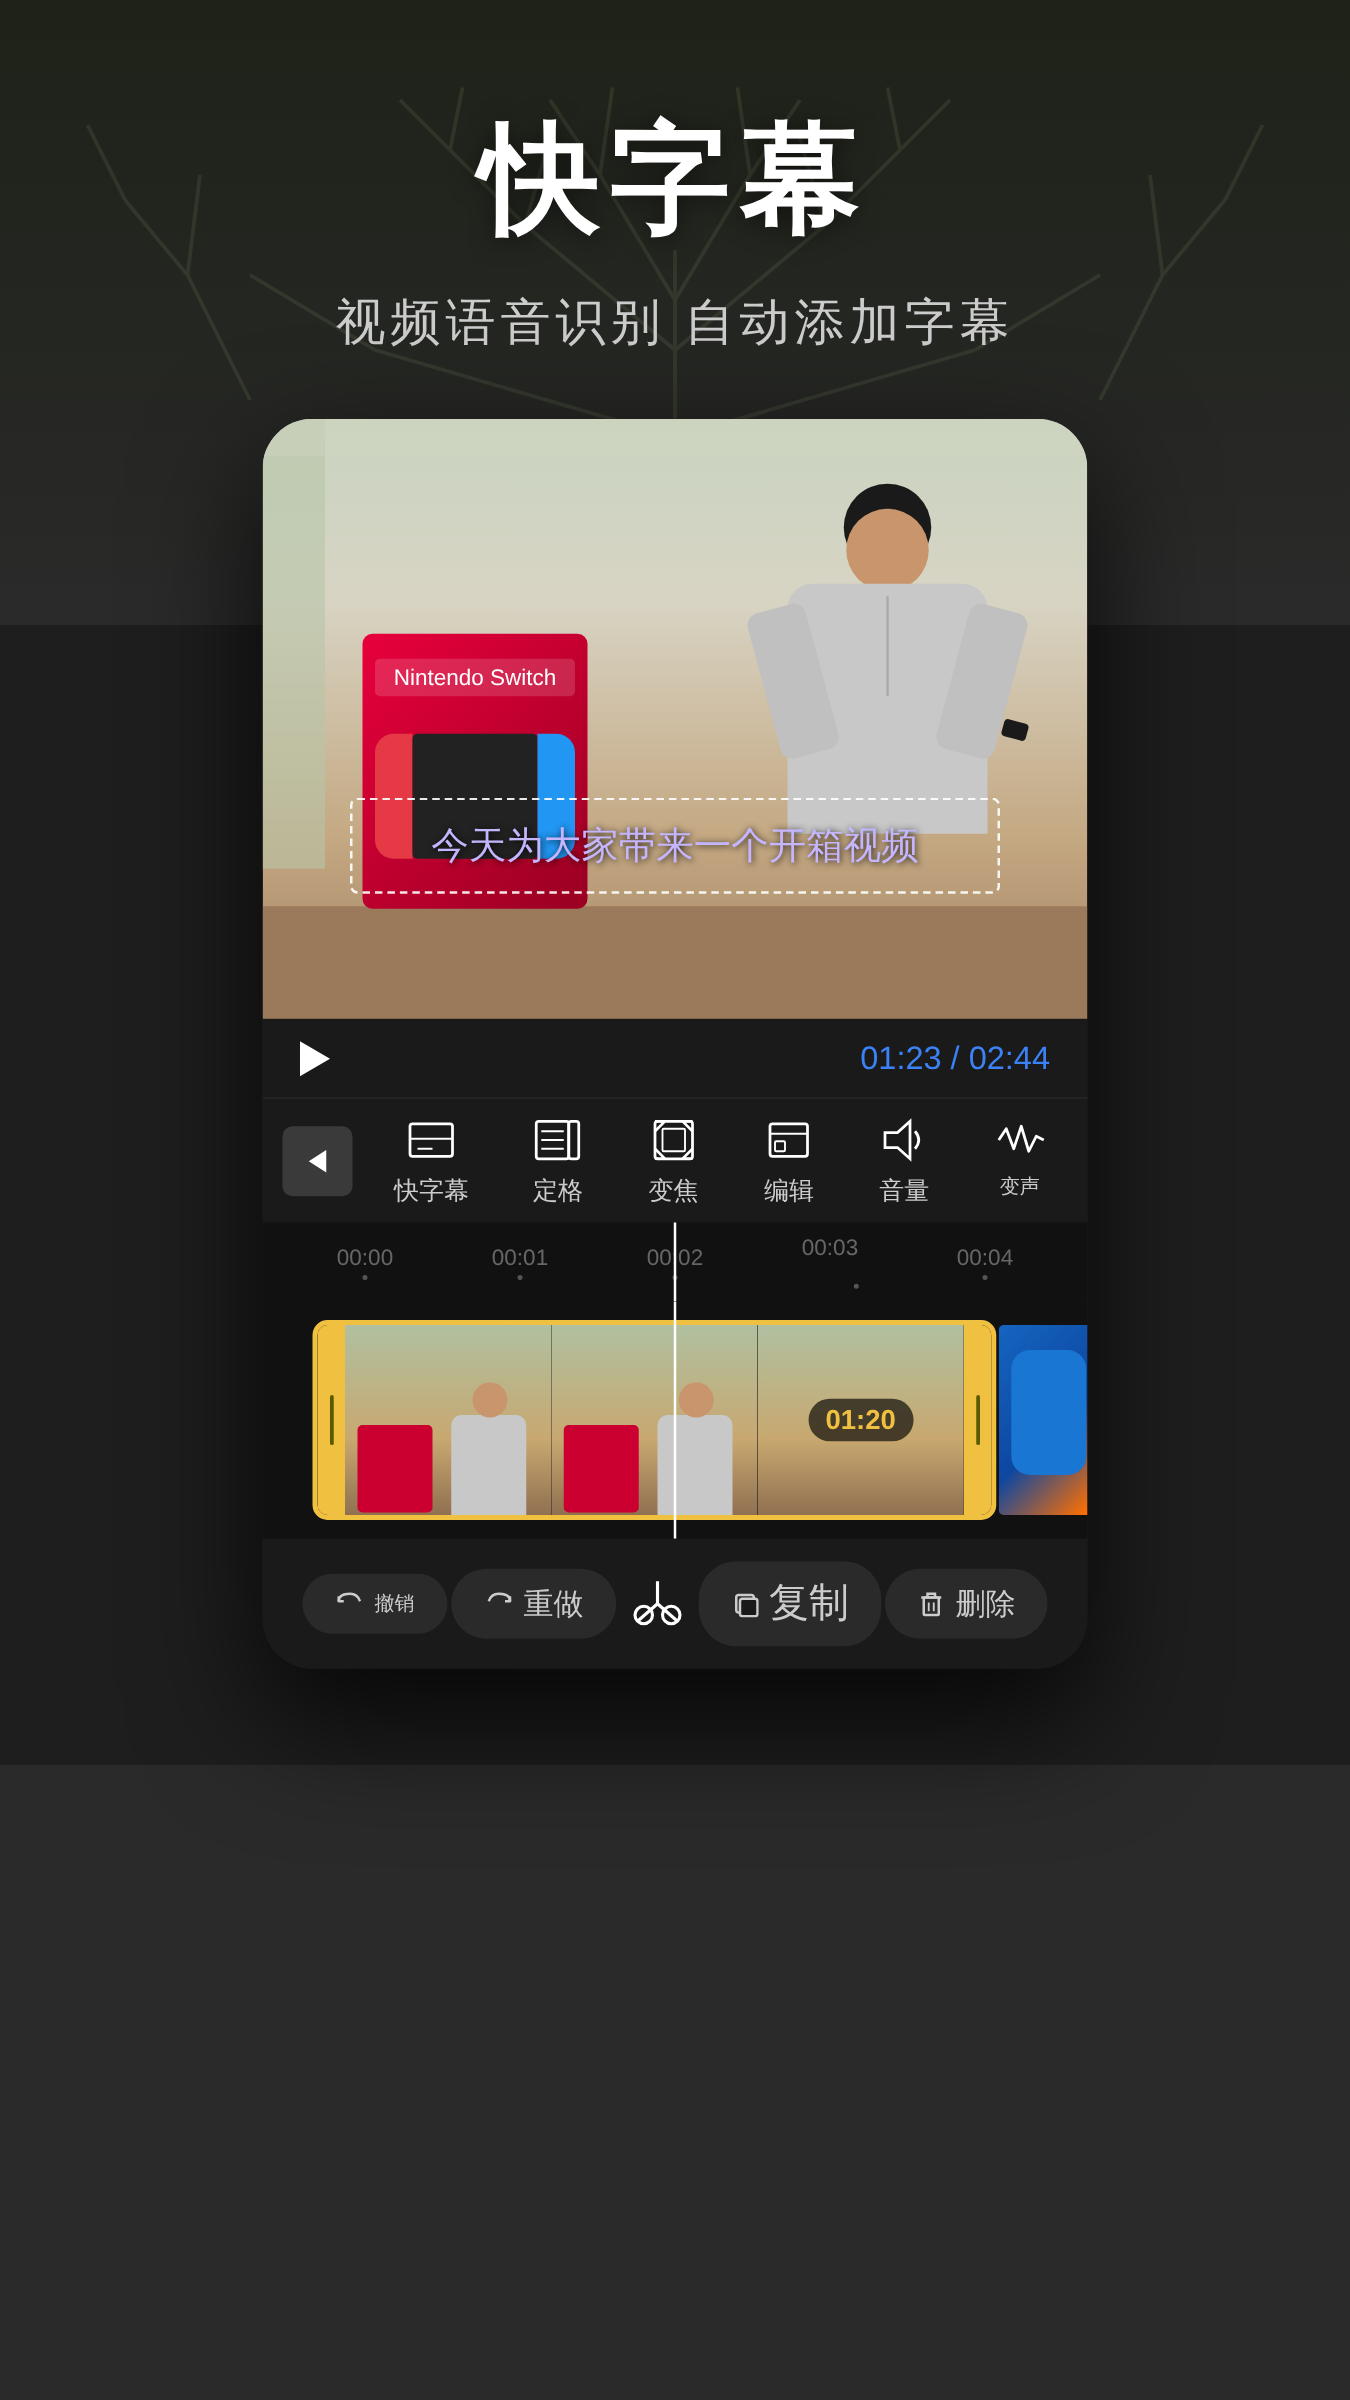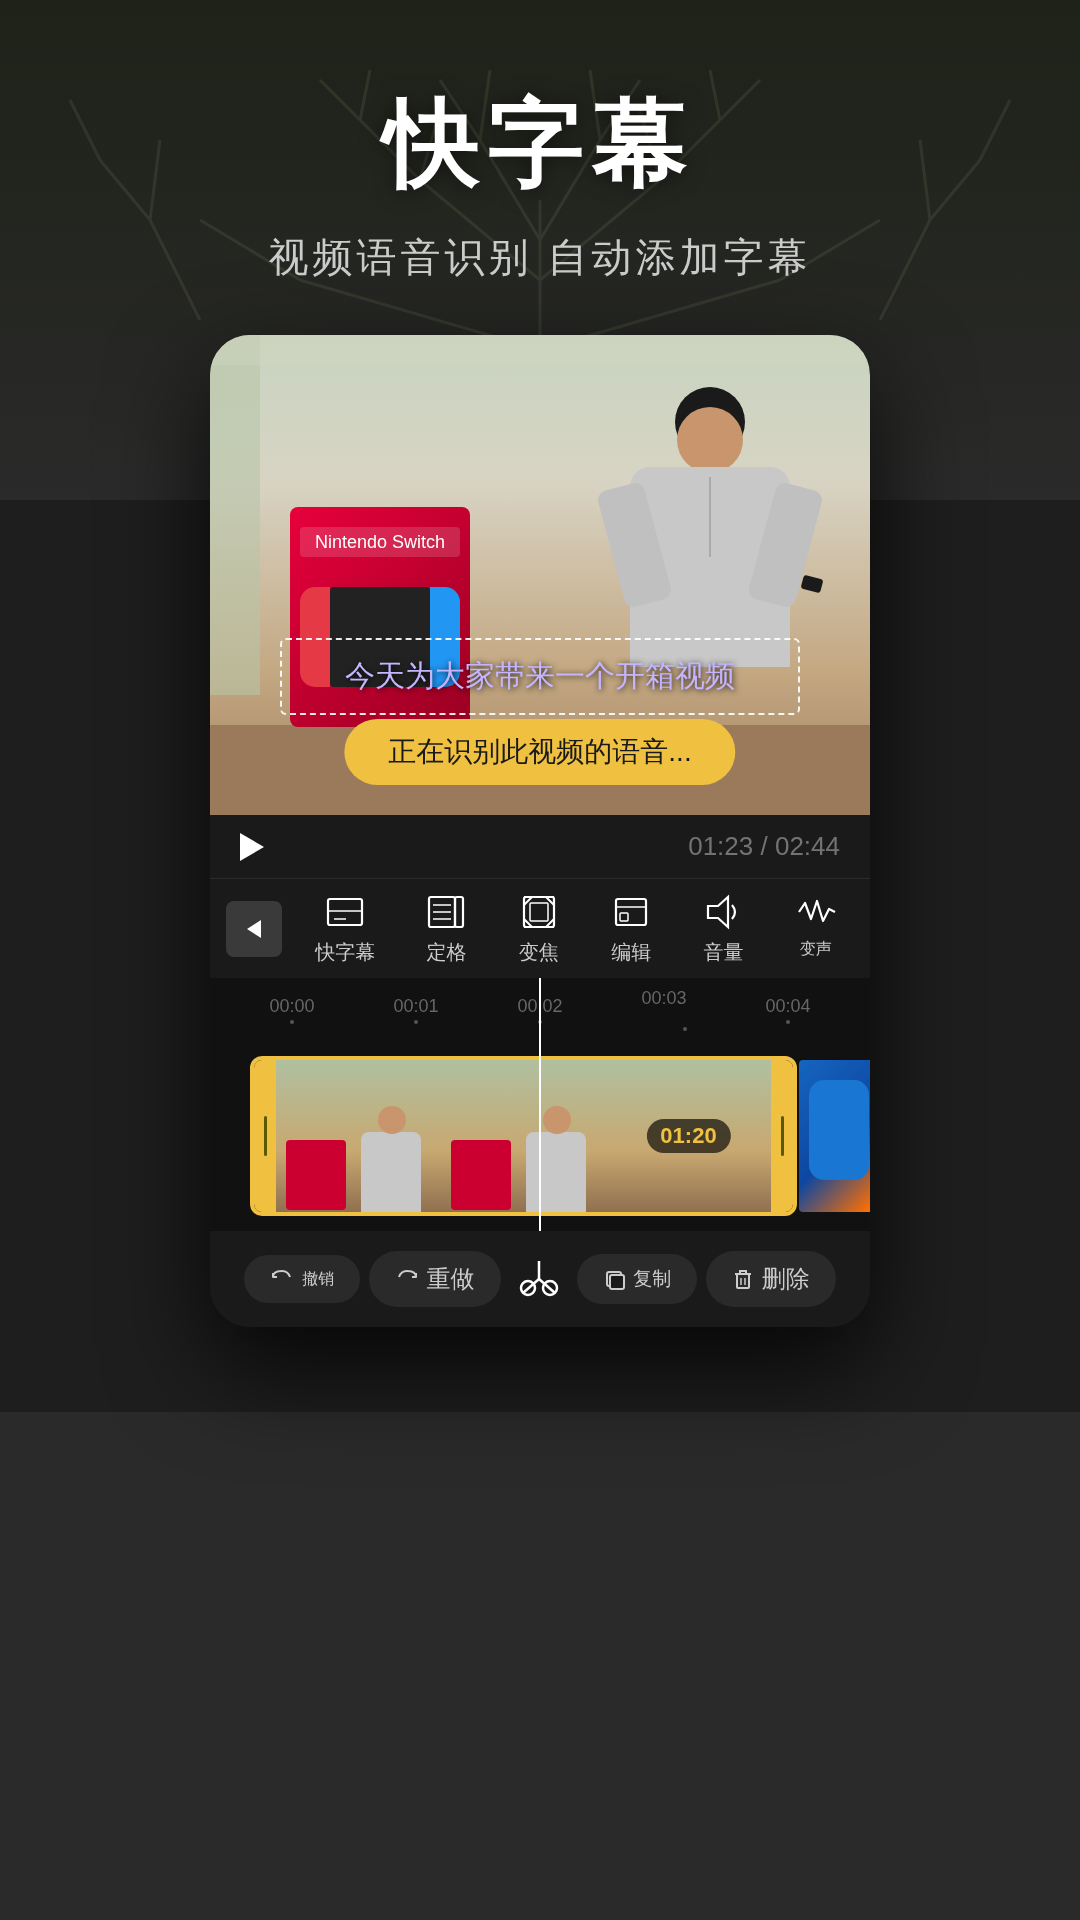--- a/index.html
+++ b/index.html
@@ -184,28 +184,25 @@
             <div style="position:absolute;top:100px;right:5px;width:48px;height:120px;background:#c0c0c0;border-radius:10px;transform:rotate(15deg);transform-origin:top center;"></div>
 
             <div style="position:absolute;top:190px;right:8px;width:20px;height:14px;background:#1a1a1a;border-radius:3px;transform:rotate(15deg);"></div>
           </div>
         </div>
 
         <div style="position:absolute;bottom:100px;left:50%;transform:translateX(-50%);width:520px;border:2px dashed rgba(255,255,255,0.9);border-radius:6px;padding:16px 20px;text-align:center;">
           <span style="font-size:30px;color:#c4b5fd;font-weight:500;text-shadow:1px 1px 6px rgba(0,0,0,0.9);">今天为大家带来一个开箱视频</span>
         </div>
 
-        <div style="position:absolute;bottom:30px;left:50%;transform:translateX(-50%);background:#f0c040;border-radius:50px;padding:14px 44px;white-space:nowrap;">
-          <span style="font-size:28px;color:#1a1a1a;font-weight:500;">正在识别此视频的语音...</span>
-        </div>
       </div>
 
       <div style="display:flex;align-items:center;justify-content:space-between;padding:16px 30px;background:#1a1a1a;">
         <div style="width:0;height:0;border-top:14px solid transparent;border-bottom:14px solid transparent;border-left:24px solid #ffffff;cursor:pointer;"></div>
-        <span style="font-size:26px;color:#737373;">01:23 / 02:44</span>
+        <span style="font-size:26px;color:#3b82f6;">01:23 / 02:44</span>
       </div>
 
       <div style="display:flex;align-items:center;padding:12px 0;background:#1a1a1a;border-top:1px solid #2a2a2a;">
 
         <div style="width:56px;height:56px;background:#3a3a3a;border-radius:8px;display:flex;align-items:center;justify-content:center;margin-left:16px;flex-shrink:0;cursor:pointer;">
           <div style="width:0;height:0;border-top:9px solid transparent;border-bottom:9px solid transparent;border-right:14px solid #ffffff;"></div>
         </div>
 
         <div style="display:flex;flex:1;justify-content:space-around;padding:0 8px;">
 
@@ -375,21 +372,21 @@
             <line x1="24" y1="24" x2="40" y2="38" stroke="#ffffff" stroke-width="2.5"></line>
             <line x1="24" y1="24" x2="24" y2="6" stroke="#ffffff" stroke-width="2.5"></line>
           </svg>
         </div>
 
         <div style="background:#2a2a2a;border-radius:30px;padding:12px 26px;display:flex;align-items:center;gap:8px;cursor:pointer;">
           <svg width="22" height="22" viewBox="0 0 22 22">
             <rect x="4" y="4" width="14" height="14" rx="2" fill="none" stroke="#cccccc" stroke-width="2"></rect>
             <rect x="7" y="7" width="14" height="14" rx="2" fill="#1a1a1a" stroke="#cccccc" stroke-width="2"></rect>
           </svg>
-          <span style="font-size:19px;color:#cccccc;">复制</span>
+          <span style="font-size:32px;color:#cccccc;">复制</span>
         </div>
 
         <div style="background:#2a2a2a;border-radius:30px;padding:12px 26px;display:flex;align-items:center;gap:8px;cursor:pointer;">
           <svg width="22" height="22" viewBox="0 0 22 22">
             <polyline points="3,6 19,6" stroke="#cccccc" stroke-width="2"></polyline>
             <rect x="5" y="6" width="12" height="14" rx="1" fill="none" stroke="#cccccc" stroke-width="2"></rect>
             <line x1="9" y1="10" x2="9" y2="17" stroke="#cccccc" stroke-width="1.5"></line>
             <line x1="13" y1="10" x2="13" y2="17" stroke="#cccccc" stroke-width="1.5"></line>
             <polyline points="8,6 8,3 14,3 14,6" fill="none" stroke="#cccccc" stroke-width="2"></polyline>
           </svg>

